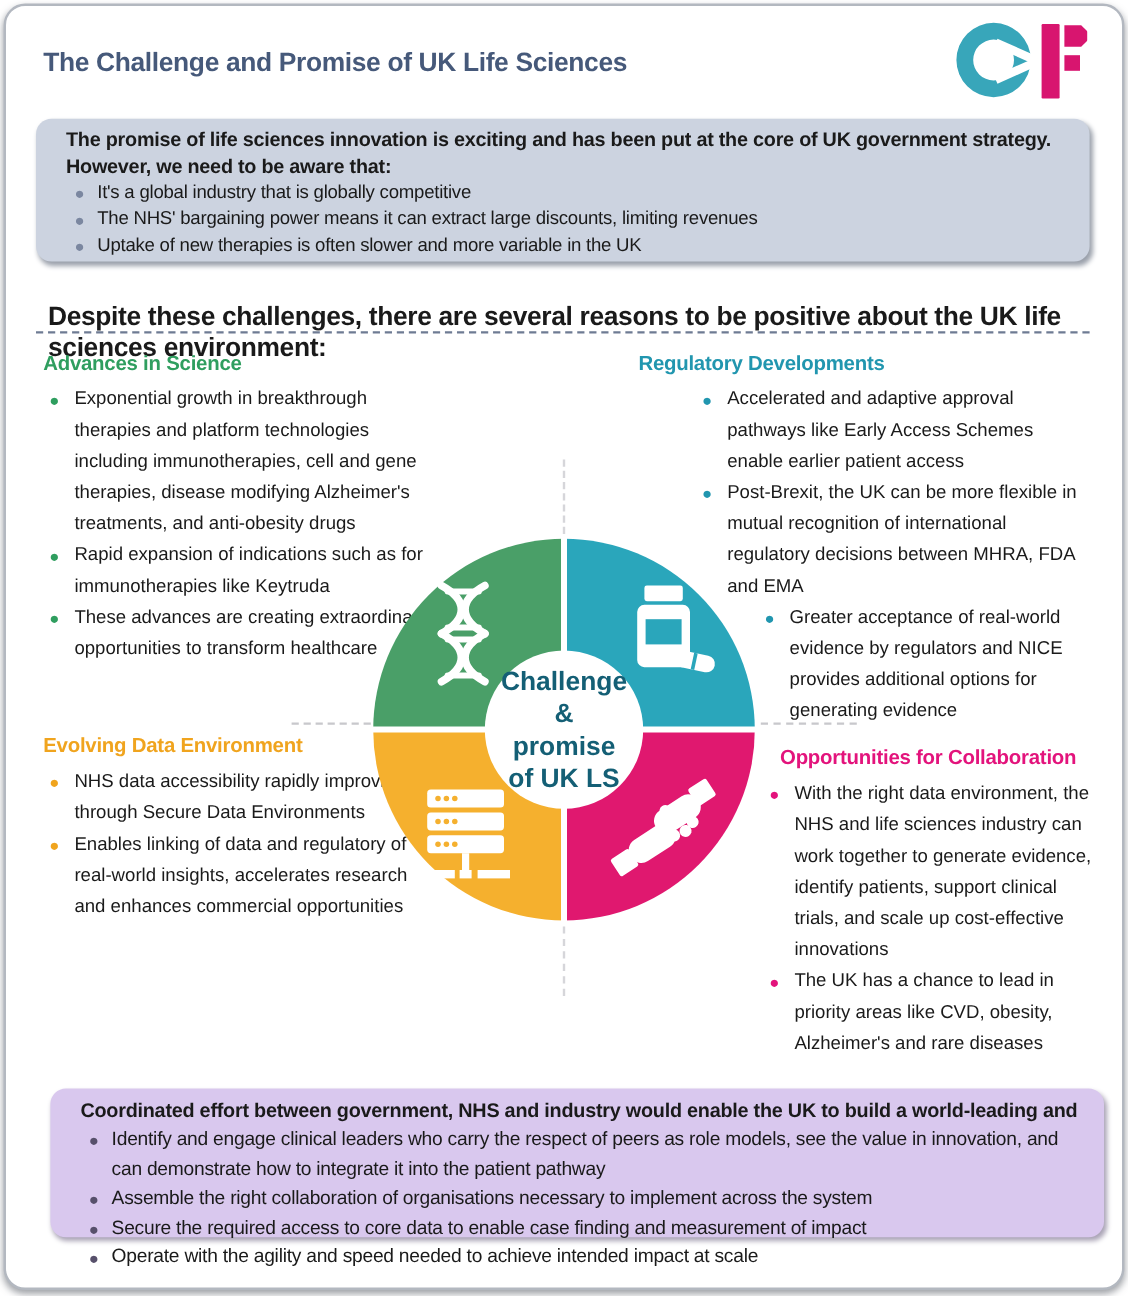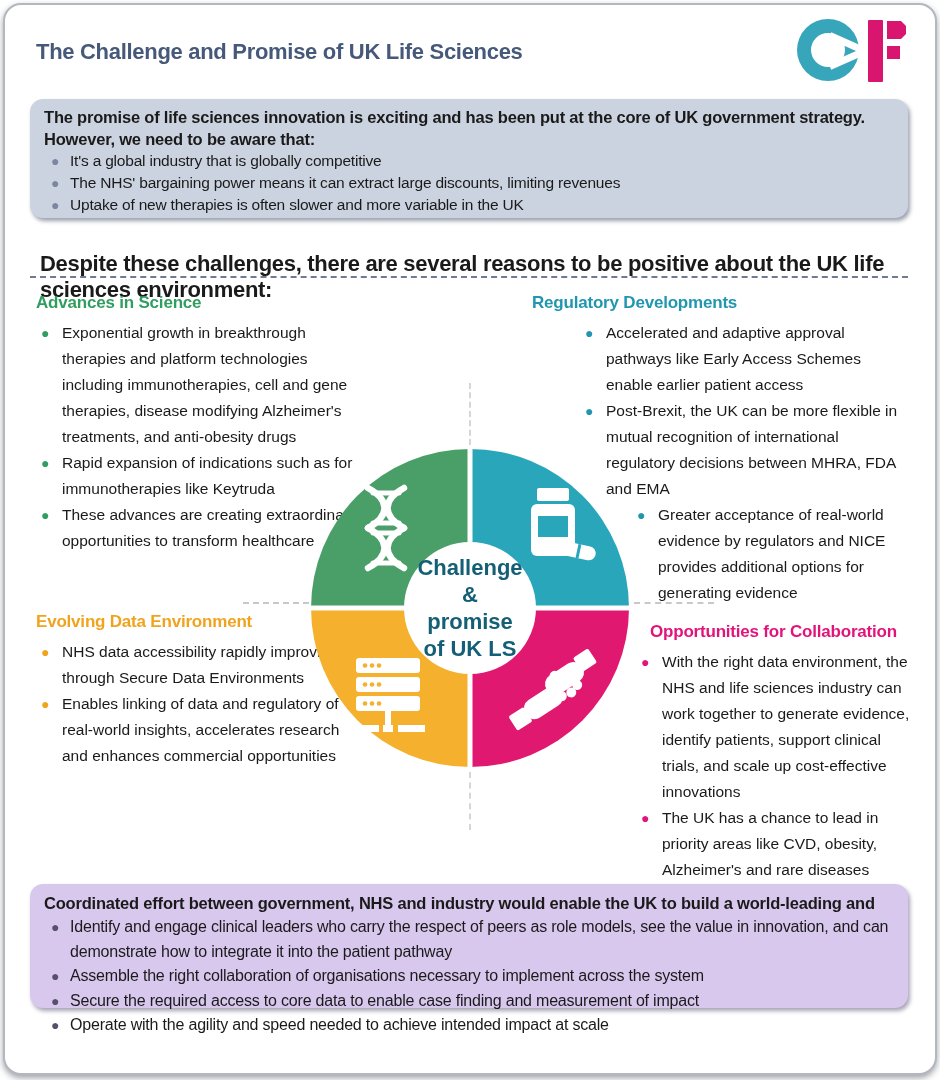--- a/index.html
+++ b/index.html
@@ -3,23 +3,23 @@
 <meta charset="utf-8">
 <style>
   html,body{margin:0;padding:0;background:#fff;}
   .page{position:relative;width:940px;height:1080px;font-family:"Liberation Sans",sans-serif;color:#1a1a1a;overflow:hidden;}
   .card{position:absolute;left:3px;top:3px;right:3px;bottom:5px;background:#fff;border:2px solid #b3b8c0;border-radius:18px;box-shadow:0 3px 6px rgba(80,85,95,.55);}
   .abs{position:absolute;}
 
   .title{left:36px;top:24px;font-size:22px;font-weight:bold;color:var(--slate);letter-spacing:-.3px;}
   .logo{right:34px;top:18px;width:110px;height:66px;}
 
-  .box{left:30px;width:878px;border-radius:13px;padding:5px 14px 6px 14px;box-sizing:border-box;box-shadow:2px 3px 4px #9aa0ab;letter-spacing:-.2px;}
+  .box{left:30px;width:878px;border-radius:13px;padding:5px 14px 6px 25px;box-sizing:border-box;box-shadow:2px 3px 4px #9aa0ab;letter-spacing:-.2px;}
   .box.gray{top:99px;height:119px;background:var(--gray_box);}
-  .box.purple{top:884px;height:124px;background:var(--purple_box);box-shadow:2px 3px 4px #a9a3b5;}
+  .box.purple{top:907px;height:124px;background:var(--purple_box);box-shadow:2px 3px 4px #a9a3b5;margin-left:12px;}
   .box .bh{margin:2px 0 0 0;font-weight:bold;font-size:16.5px;line-height:22px;}
   .box.purple .bh{line-height:24px;}
   .box .line{display:block;}
   .box ul{margin:0;padding:0;list-style:none;font-size:15.5px;line-height:22px;}
   .box.purple ul{line-height:24.5px;font-size:16px;}
   .box li{position:relative;padding-left:26px;}
   .box li .mark{position:absolute;left:7px;font-size:14px;}
   .box.gray li .mark{color:var(--gray_marker);}
   .box.purple li .mark{color:var(--purple_marker);}
 

